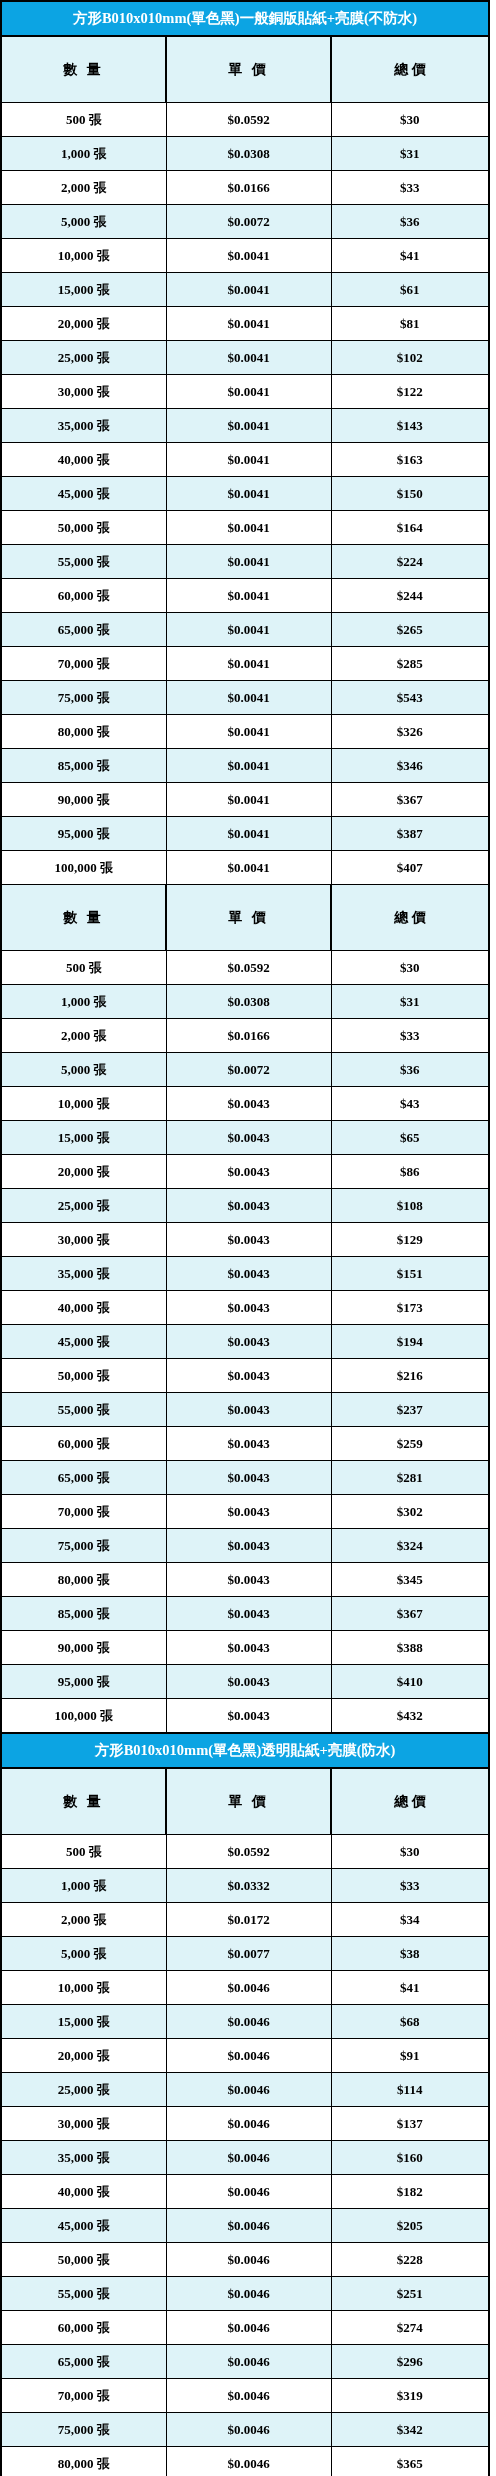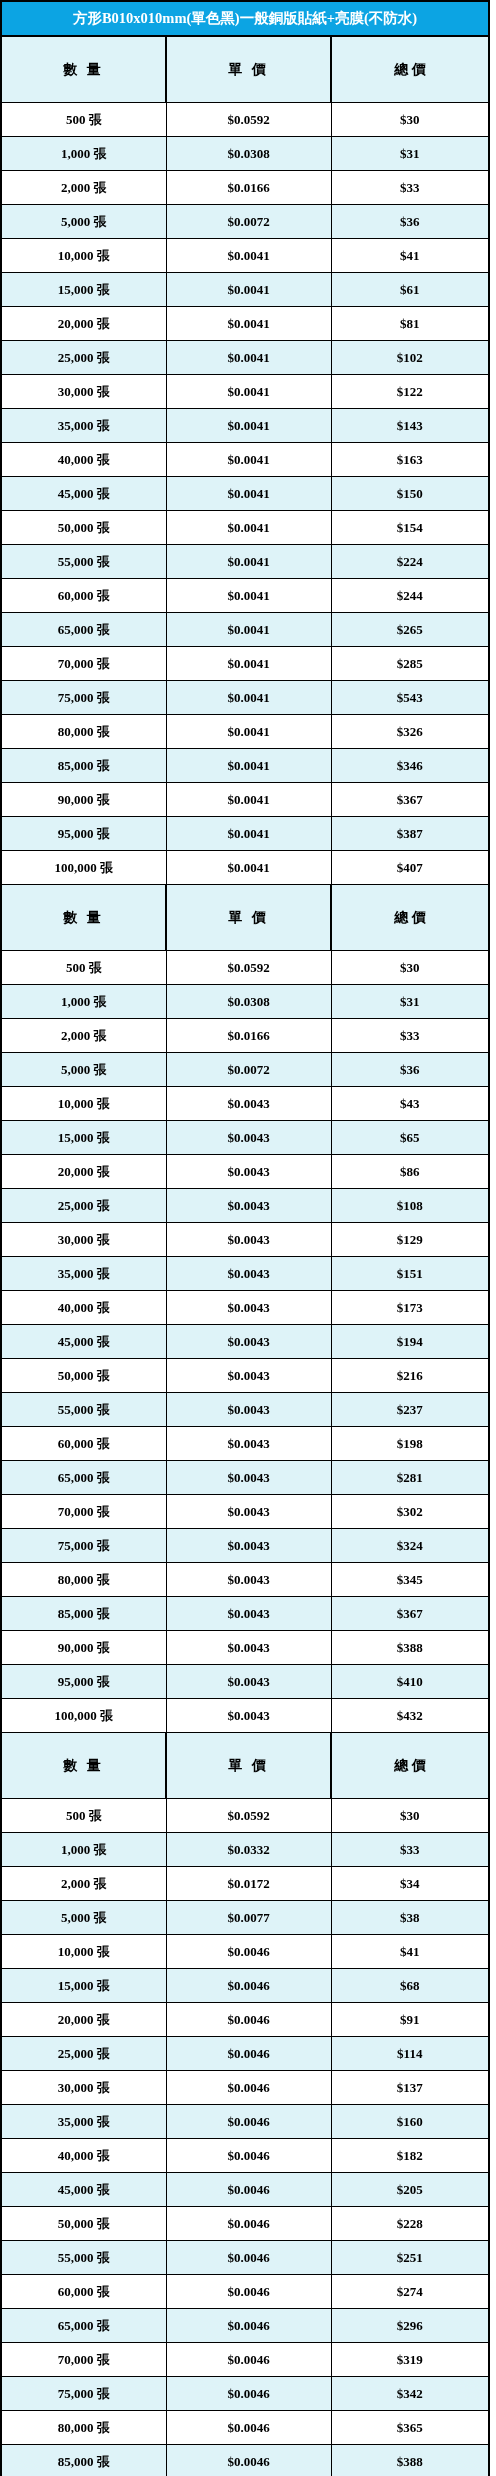--- a/index.html
+++ b/index.html
@@ -164,21 +164,21 @@
           <td class="money">$163</td>
         </tr>
         <tr class="data-row even">
           <td class="qty-cell">45,000 張</td>
           <td class="money">$0.0041</td>
           <td class="money">$150</td>
         </tr>
         <tr class="data-row odd">
           <td class="qty-cell">50,000 張</td>
           <td class="money">$0.0041</td>
-          <td class="money">$154</td>
+          <td class="money">$164</td>
         </tr>
         <tr class="data-row even">
           <td class="qty-cell">55,000 張</td>
           <td class="money">$0.0041</td>
           <td class="money">$224</td>
         </tr>
         <tr class="data-row odd">
           <td class="qty-cell">60,000 張</td>
           <td class="money">$0.0041</td>
           <td class="money">$244</td>
@@ -294,21 +294,21 @@
           <td class="money">$216</td>
         </tr>
         <tr class="data-row even">
           <td class="qty-cell">55,000 張</td>
           <td class="money">$0.0043</td>
           <td class="money">$237</td>
         </tr>
         <tr class="data-row odd">
           <td class="qty-cell">60,000 張</td>
           <td class="money">$0.0043</td>
-          <td class="money">$198</td>
+          <td class="money">$259</td>
         </tr>
         <tr class="data-row even">
           <td class="qty-cell">65,000 張</td>
           <td class="money">$0.0043</td>
           <td class="money">$281</td>
         </tr>
         <tr class="data-row odd">
           <td class="qty-cell">70,000 張</td>
           <td class="money">$0.0043</td>
           <td class="money">$302</td>
@@ -335,20 +335,23 @@
         </tr>
         <tr class="data-row even">
           <td class="qty-cell">95,000 張</td>
           <td class="money">$0.0043</td>
           <td class="money">$410</td>
         </tr>
         <tr class="data-row odd">
           <td class="qty-cell">100,000 張</td>
           <td class="money">$0.0043</td>
           <td class="money">$432</td>
+        </tr>
+        <tr class="banner-row">
+          <td colspan="3"><span class="banner-text">方形B010x010mm(單色黑)透明貼紙+亮膜(防水)</span></td>
         </tr>
         <tr class="head-row">
           <td>數 量</td>
           <td>單 價</td>
           <td>總 價</td>
         </tr>
         <tr class="data-row odd">
           <td class="qty-cell">500 張</td>
           <td class="money">$0.0592</td>
           <td class="money">$30</td>

